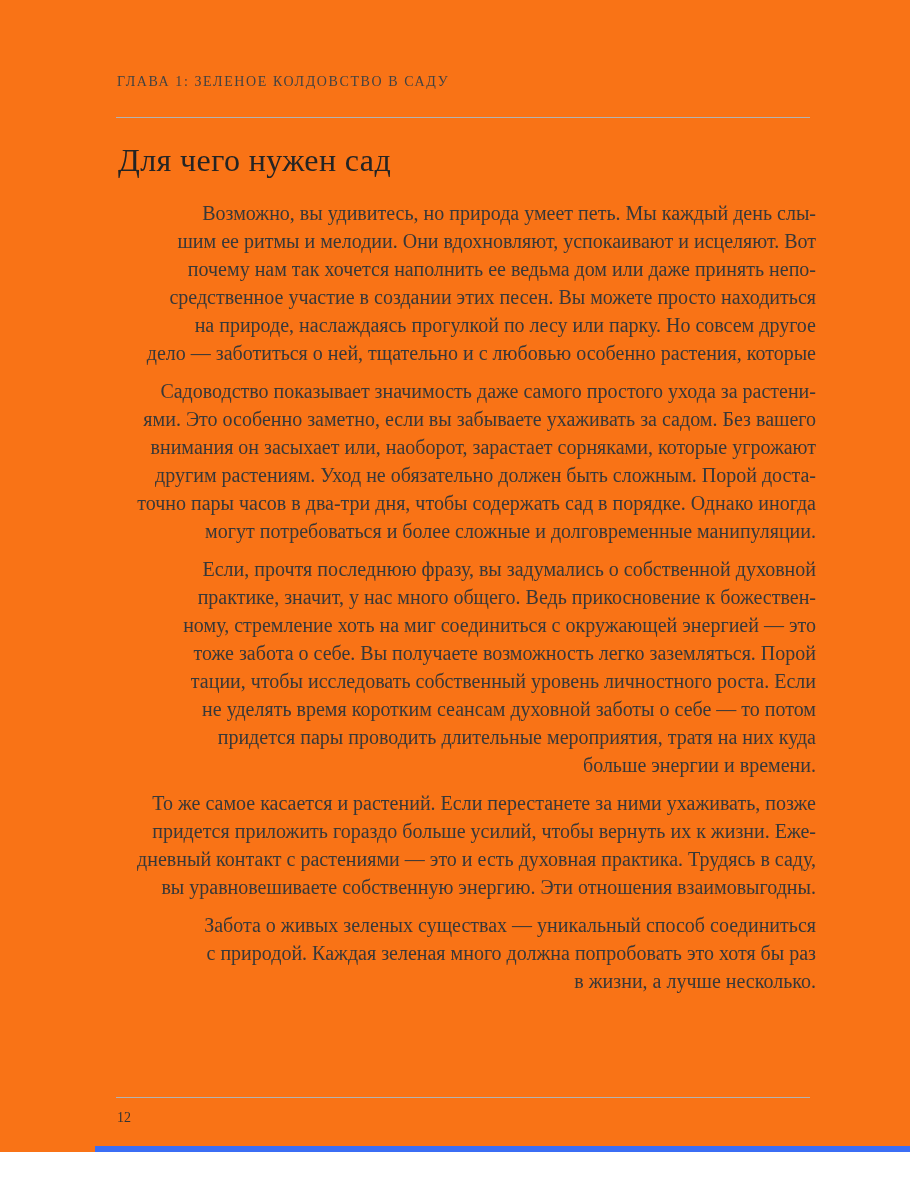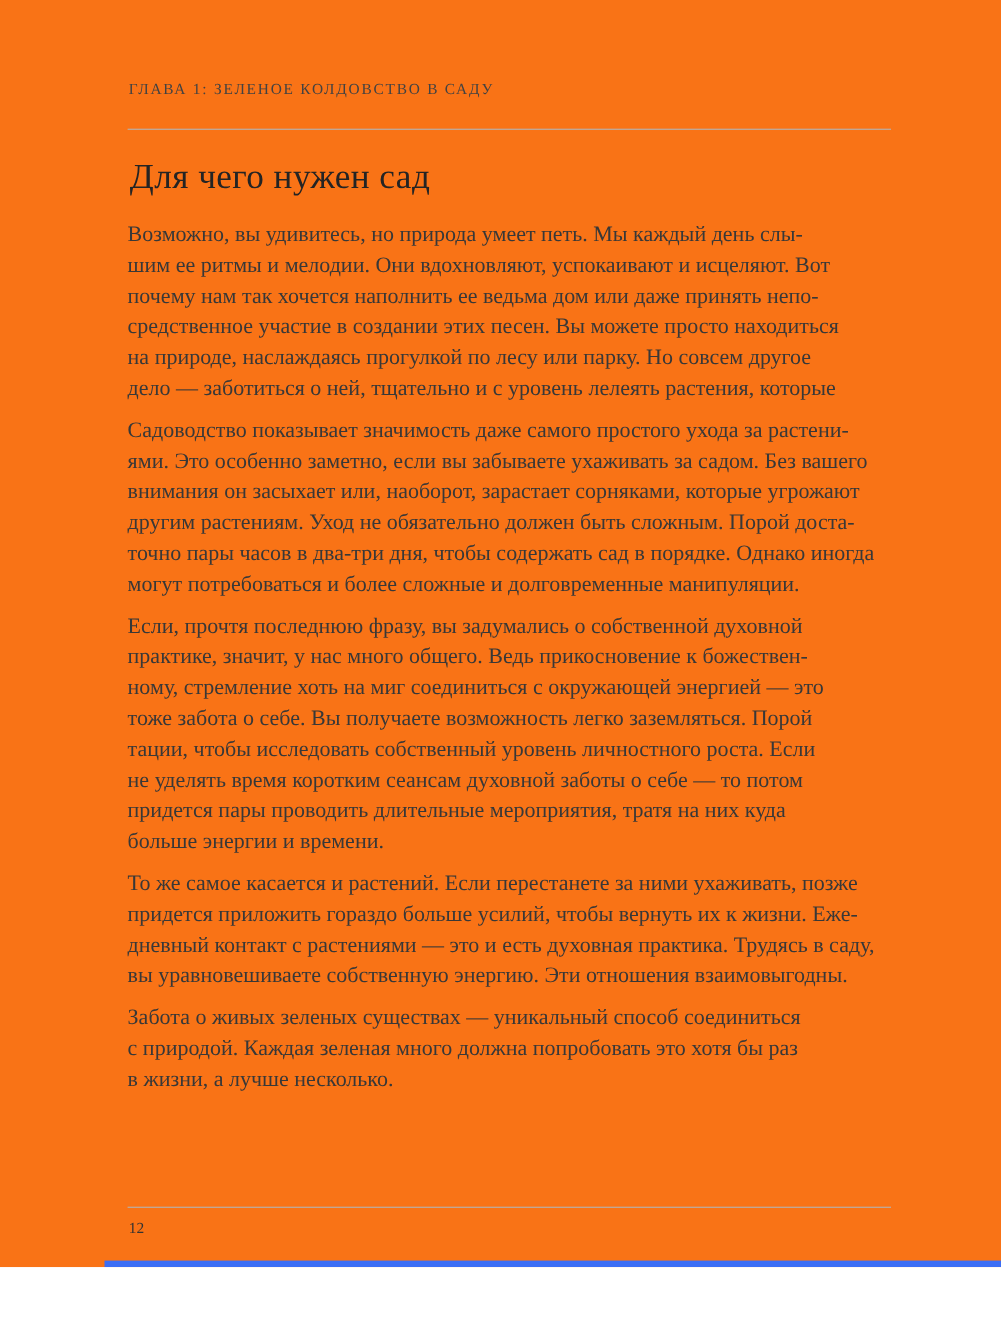--- a/index.html
+++ b/index.html
@@ -31,20 +31,21 @@
   }
   .body-text {
     position:absolute; left:116px; top:199px; width:700px;
   }
   .para { margin:0 0 10px 0; }
   .line {
     height:28px; line-height:28px;
     font-size:20px;
     white-space:nowrap;
     color:#383838;
+    text-align:right;
   }
   .page-number {
     position:absolute; left:117px; top:1110px;
     font-size:14px; color:#333333;
   }
   .accent-bar {
     position:absolute; left:95px; right:0; bottom:0; height:6px;
   }
 </style>
 </head>
@@ -58,21 +59,21 @@
 
   <h1 class="section-title">Для чего нужен сад</h1>
 
   <div class="body-text" id="body-text">
       <div class="para">
         <div class="line">Возможно, вы удивитесь, но природа умеет петь. Мы каждый день слы-</div>
         <div class="line">шим ее ритмы и мелодии. Они вдохновляют, успокаивают и исцеляют. Вот</div>
         <div class="line">почему нам так хочется наполнить ее ведьма дом или даже принять непо-</div>
         <div class="line">средственное участие в создании этих песен. Вы можете просто находиться</div>
         <div class="line">на природе, наслаждаясь прогулкой по лесу или парку. Но совсем другое</div>
-        <div class="line">дело — заботиться о ней, тщательно и с уровень лелеять растения, которые</div>
+        <div class="line">дело — заботиться о ней, тщательно и с любовью особенно растения, которые</div>
       </div>
       <div class="para">
         <div class="line">Садоводство показывает значимость даже самого простого ухода за растени-</div>
         <div class="line">ями. Это особенно заметно, если вы забываете ухаживать за садом. Без вашего</div>
         <div class="line">внимания он засыхает или, наоборот, зарастает сорняками, которые угрожают</div>
         <div class="line">другим растениям. Уход не обязательно должен быть сложным. Порой доста-</div>
         <div class="line">точно пары часов в два-три дня, чтобы содержать сад в порядке. Однако иногда</div>
         <div class="line">могут потребоваться и более сложные и долговременные манипуляции.</div>
       </div>
       <div class="para">

